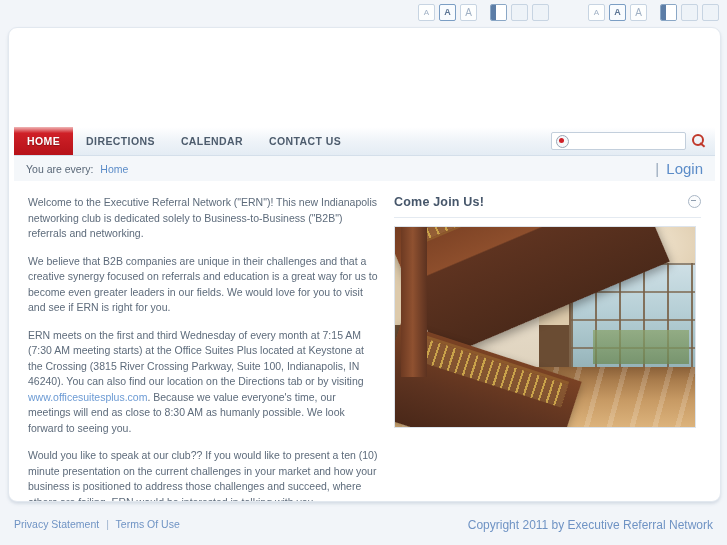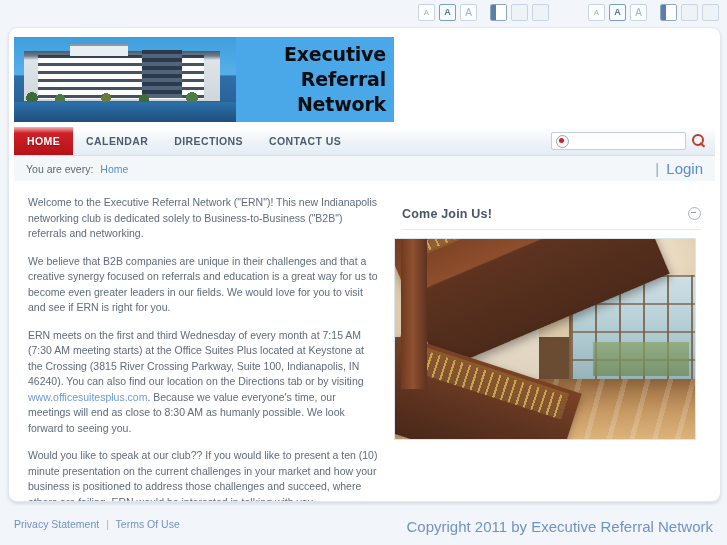--- a/index.html
+++ b/index.html
@@ -312,24 +312,24 @@
   }
   .col-left {
     position: absolute;
     left: 0; top: 0;
     width: 380px; height: 315px;
     box-sizing: border-box;
     padding: 14px 14px 0 14px;
   }
   .col-right {
     position: absolute;
-    left: 380px; top: 12px;
+    left: 380px; top: 0;
     width: 321px; height: 315px;
     box-sizing: border-box;
-    padding: 14px 14px 0 8px;
+    padding: 14px 14px 0 0;
   }
   .pane-head {
     position: relative;
     height: 22px;
     border-bottom: 1px solid #e4eaf1;
     margin-bottom: 9px;
   }
   .pane-title {
     font-size: 12.5px;
     font-weight: bold;
@@ -505,21 +505,21 @@
     position: absolute;
     left: 14px; top: 6px;
     font-size: 10.5px;
     color: #6f93c4;
   }
   .footer-left a { color: #6f93c4; text-decoration: none; }
   .footer-sep { color: #9fb4cf; margin: 0 4px; }
   .footer-right {
     position: absolute;
     right: 14px; top: 6px;
-    font-size: 15px;
+    font-size: 12px;
     color: #6f93c4;
   }
 </style>
 </head>
 <body>
 
 <div class="toolstrip">
 
   <div class="toolgroup left">
     <div class="tool-btn">A</div>
@@ -544,40 +544,26 @@
       <span class="bar-b"></span>
     </div>
     <div class="lay-btn"></div>
     <div class="lay-btn"></div>
   </div>
 
 </div>
 
 <div class="page-card">
 
-  <div class="banner">
-    <div class="banner-photo">
-      <div class="bp-building"></div>
-      <div class="bp-roof"></div>
-      <div class="bp-dark"></div>
-      <div class="bp-trees"></div>
-      <div class="bp-water"></div>
-    </div>
-    <div class="banner-title">
-      <span>Executive</span>
-      <span>Referral</span>
-      <span>Network</span>
-    </div>
-  </div>
 
   <div class="navbar">
     <div class="nav-items">
       <div class="nav-item active">HOME</div>
+      <div class="nav-item">DIRECTIONS</div>
       <div class="nav-item">CALENDAR</div>
-      <div class="nav-item">DIRECTIONS</div>
       <div class="nav-item">CONTACT US</div>
     </div>
     <div class="nav-search">
       <div class="search-box">
         <span class="search-scope-icon">
           <span class="ring"></span>
           <span class="dot"></span>
         </span>
         <span class="search-caret"></span>
         <input class="search-input" type="text" placeholder="" style="">

